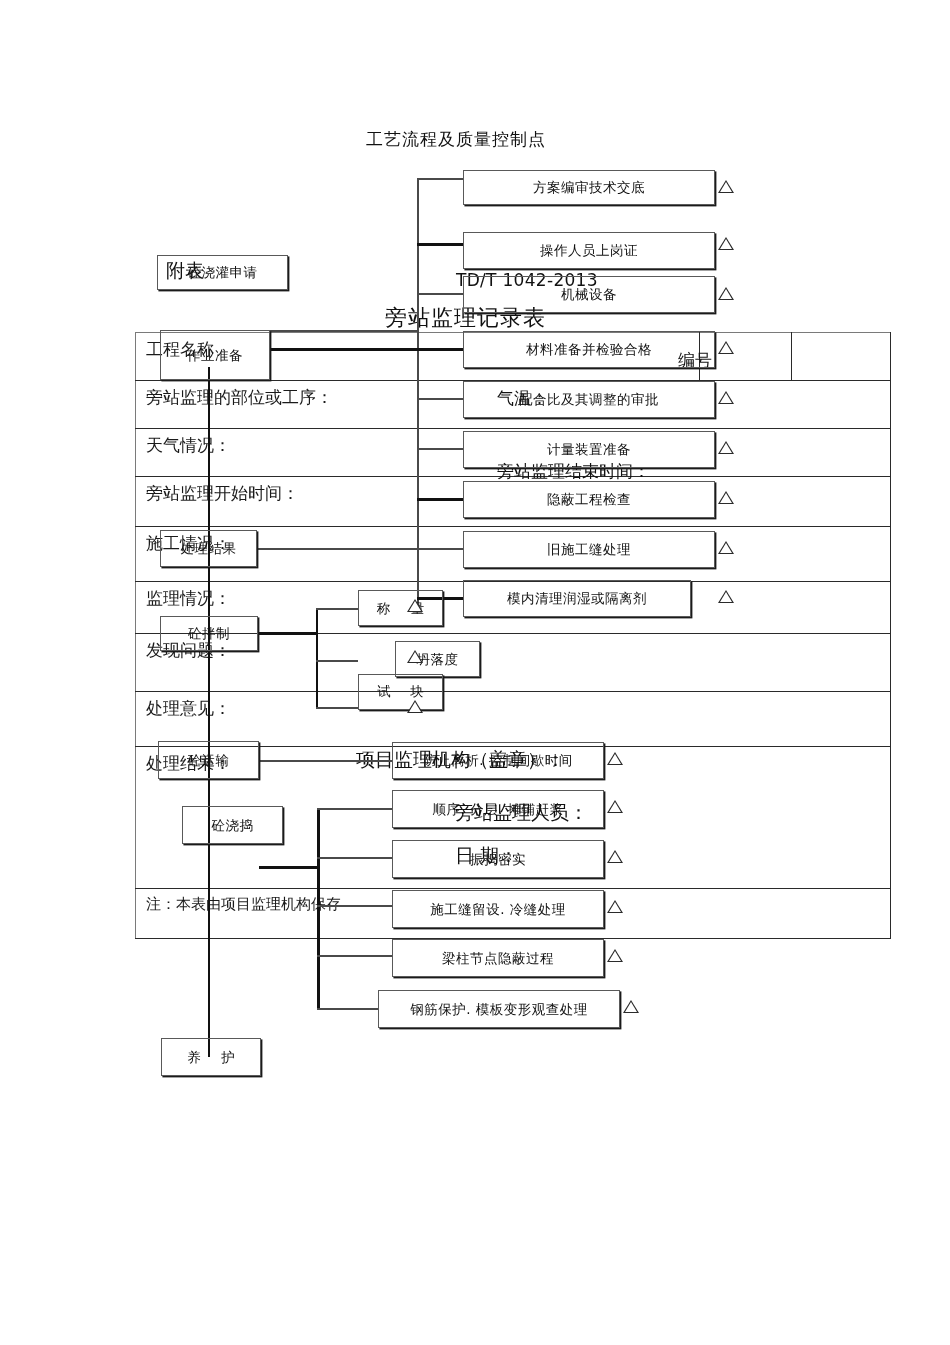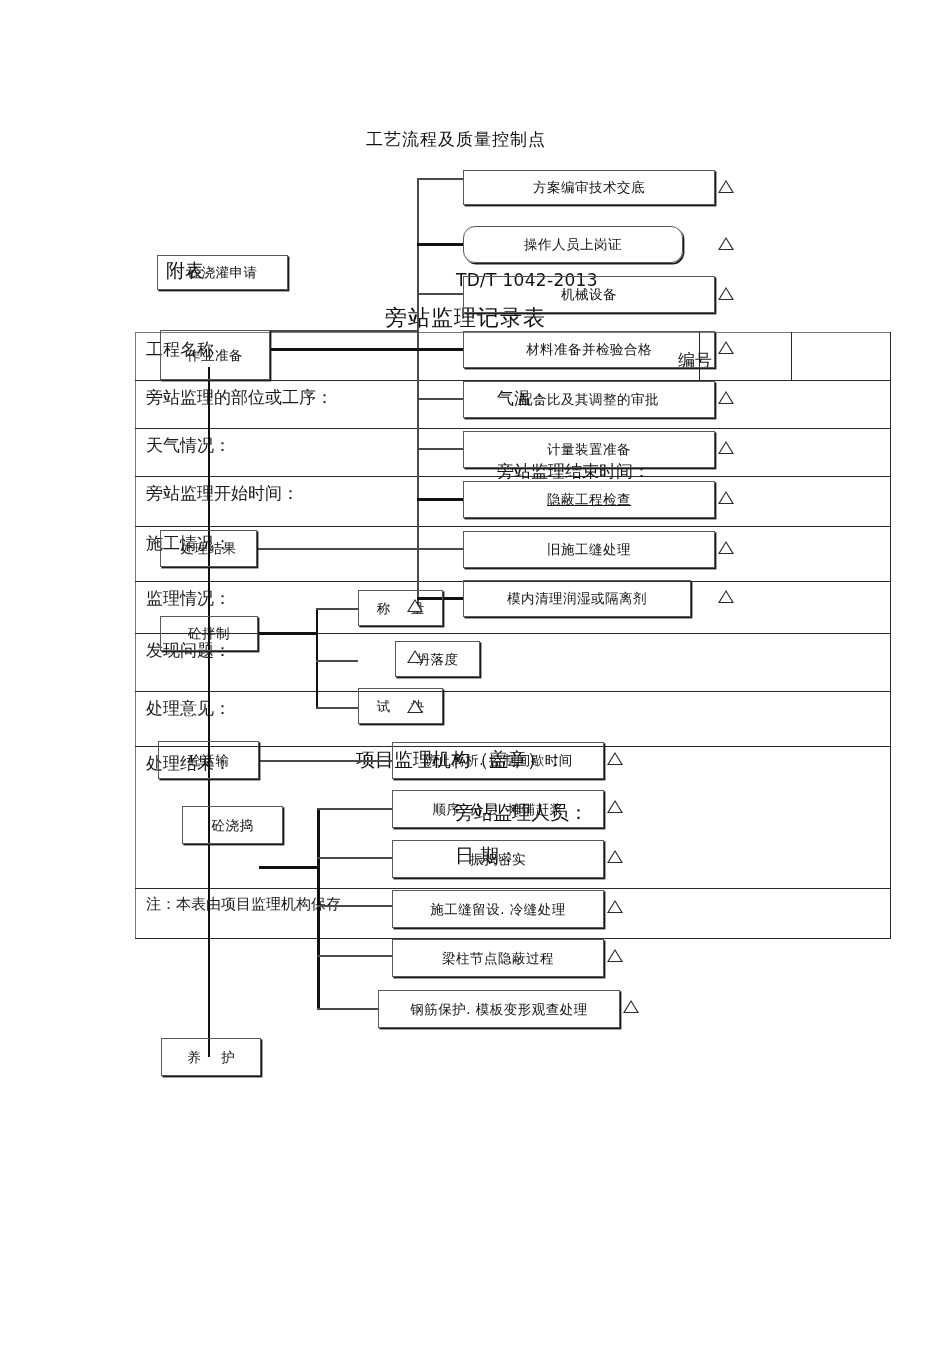--- a/index.html
+++ b/index.html
@@ -226,21 +226,21 @@
 
   <div class="fbox wide-sp" style="left:161px;top:1038px;width:100px;height:38px;">
     <span>养    护</span>
   </div>
 
   <div class="fbox" style="left:463px;top:170px;width:252px;height:35px;">
     <span>方案编审技术交底</span>
   </div>
   <div class="tri" style="left:718px;top:180px;"></div>
 
-  <div class="fbox" style="left:463px;top:226px;width:220px;height:37px;border-radius:12px;">
+  <div class="fbox" style="left:463px;top:232px;width:252px;height:37px;">
     <span>操作人员上岗证</span>
   </div>
   <div class="tri" style="left:718px;top:237px;"></div>
 
   <div class="fbox" style="left:463px;top:276px;width:252px;height:37px;">
     <span>机械设备</span>
   </div>
   <div class="tri" style="left:718px;top:287px;"></div>
 
   <div class="fbox" style="left:463px;top:331px;width:252px;height:37px;">
@@ -251,21 +251,21 @@
   <div class="fbox" style="left:463px;top:381px;width:252px;height:37px;">
     <span>配合比及其调整的审批</span>
   </div>
   <div class="tri" style="left:718px;top:391px;"></div>
 
   <div class="fbox" style="left:463px;top:431px;width:252px;height:37px;">
     <span>计量装置准备</span>
   </div>
   <div class="tri" style="left:718px;top:441px;"></div>
 
-  <div class="fbox" style="left:463px;top:481px;width:252px;height:37px;text-decoration:underline;">
+  <div class="fbox" style="left:463px;top:481px;width:252px;height:37px;">
     <span>隐蔽工程检查</span>
   </div>
   <div class="tri" style="left:718px;top:491px;"></div>
 
   <div class="fbox" style="left:463px;top:531px;width:252px;height:37px;">
     <span>旧施工缝处理</span>
   </div>
   <div class="tri" style="left:718px;top:541px;"></div>
 
   <div class="fbox" style="left:463px;top:580px;width:228px;height:37px;">
@@ -276,21 +276,21 @@
   <div class="fbox wide-sp" style="left:358px;top:590px;width:85px;height:36px;">
     <span>称    量</span>
   </div>
   <div class="tri" style="left:407px;top:599px;"></div>
 
   <div class="fbox" style="left:358px;top:641px;width:85px;height:36px;margin-left:37px;">
     <span>坍落度</span>
   </div>
   <div class="tri" style="left:407px;top:650px;"></div>
 
-  <div class="fbox wide-sp" style="left:358px;top:688px;width:85px;height:36px;">
+  <div class="fbox wide-sp" style="left:358px;top:674px;width:85px;height:36px;font-family:Liberation Serif, serif;">
     <span>试    块</span>
   </div>
   <div class="tri" style="left:407px;top:700px;"></div>
 
   <div class="fbox" style="left:392px;top:742px;width:212px;height:37px;justify-content:center;">
     <span>防止离析. 控制间歇时间</span>
   </div>
   <div class="tri" style="left:607px;top:752px;"></div>
 
   <div class="fbox" style="left:392px;top:790px;width:212px;height:38px;">

